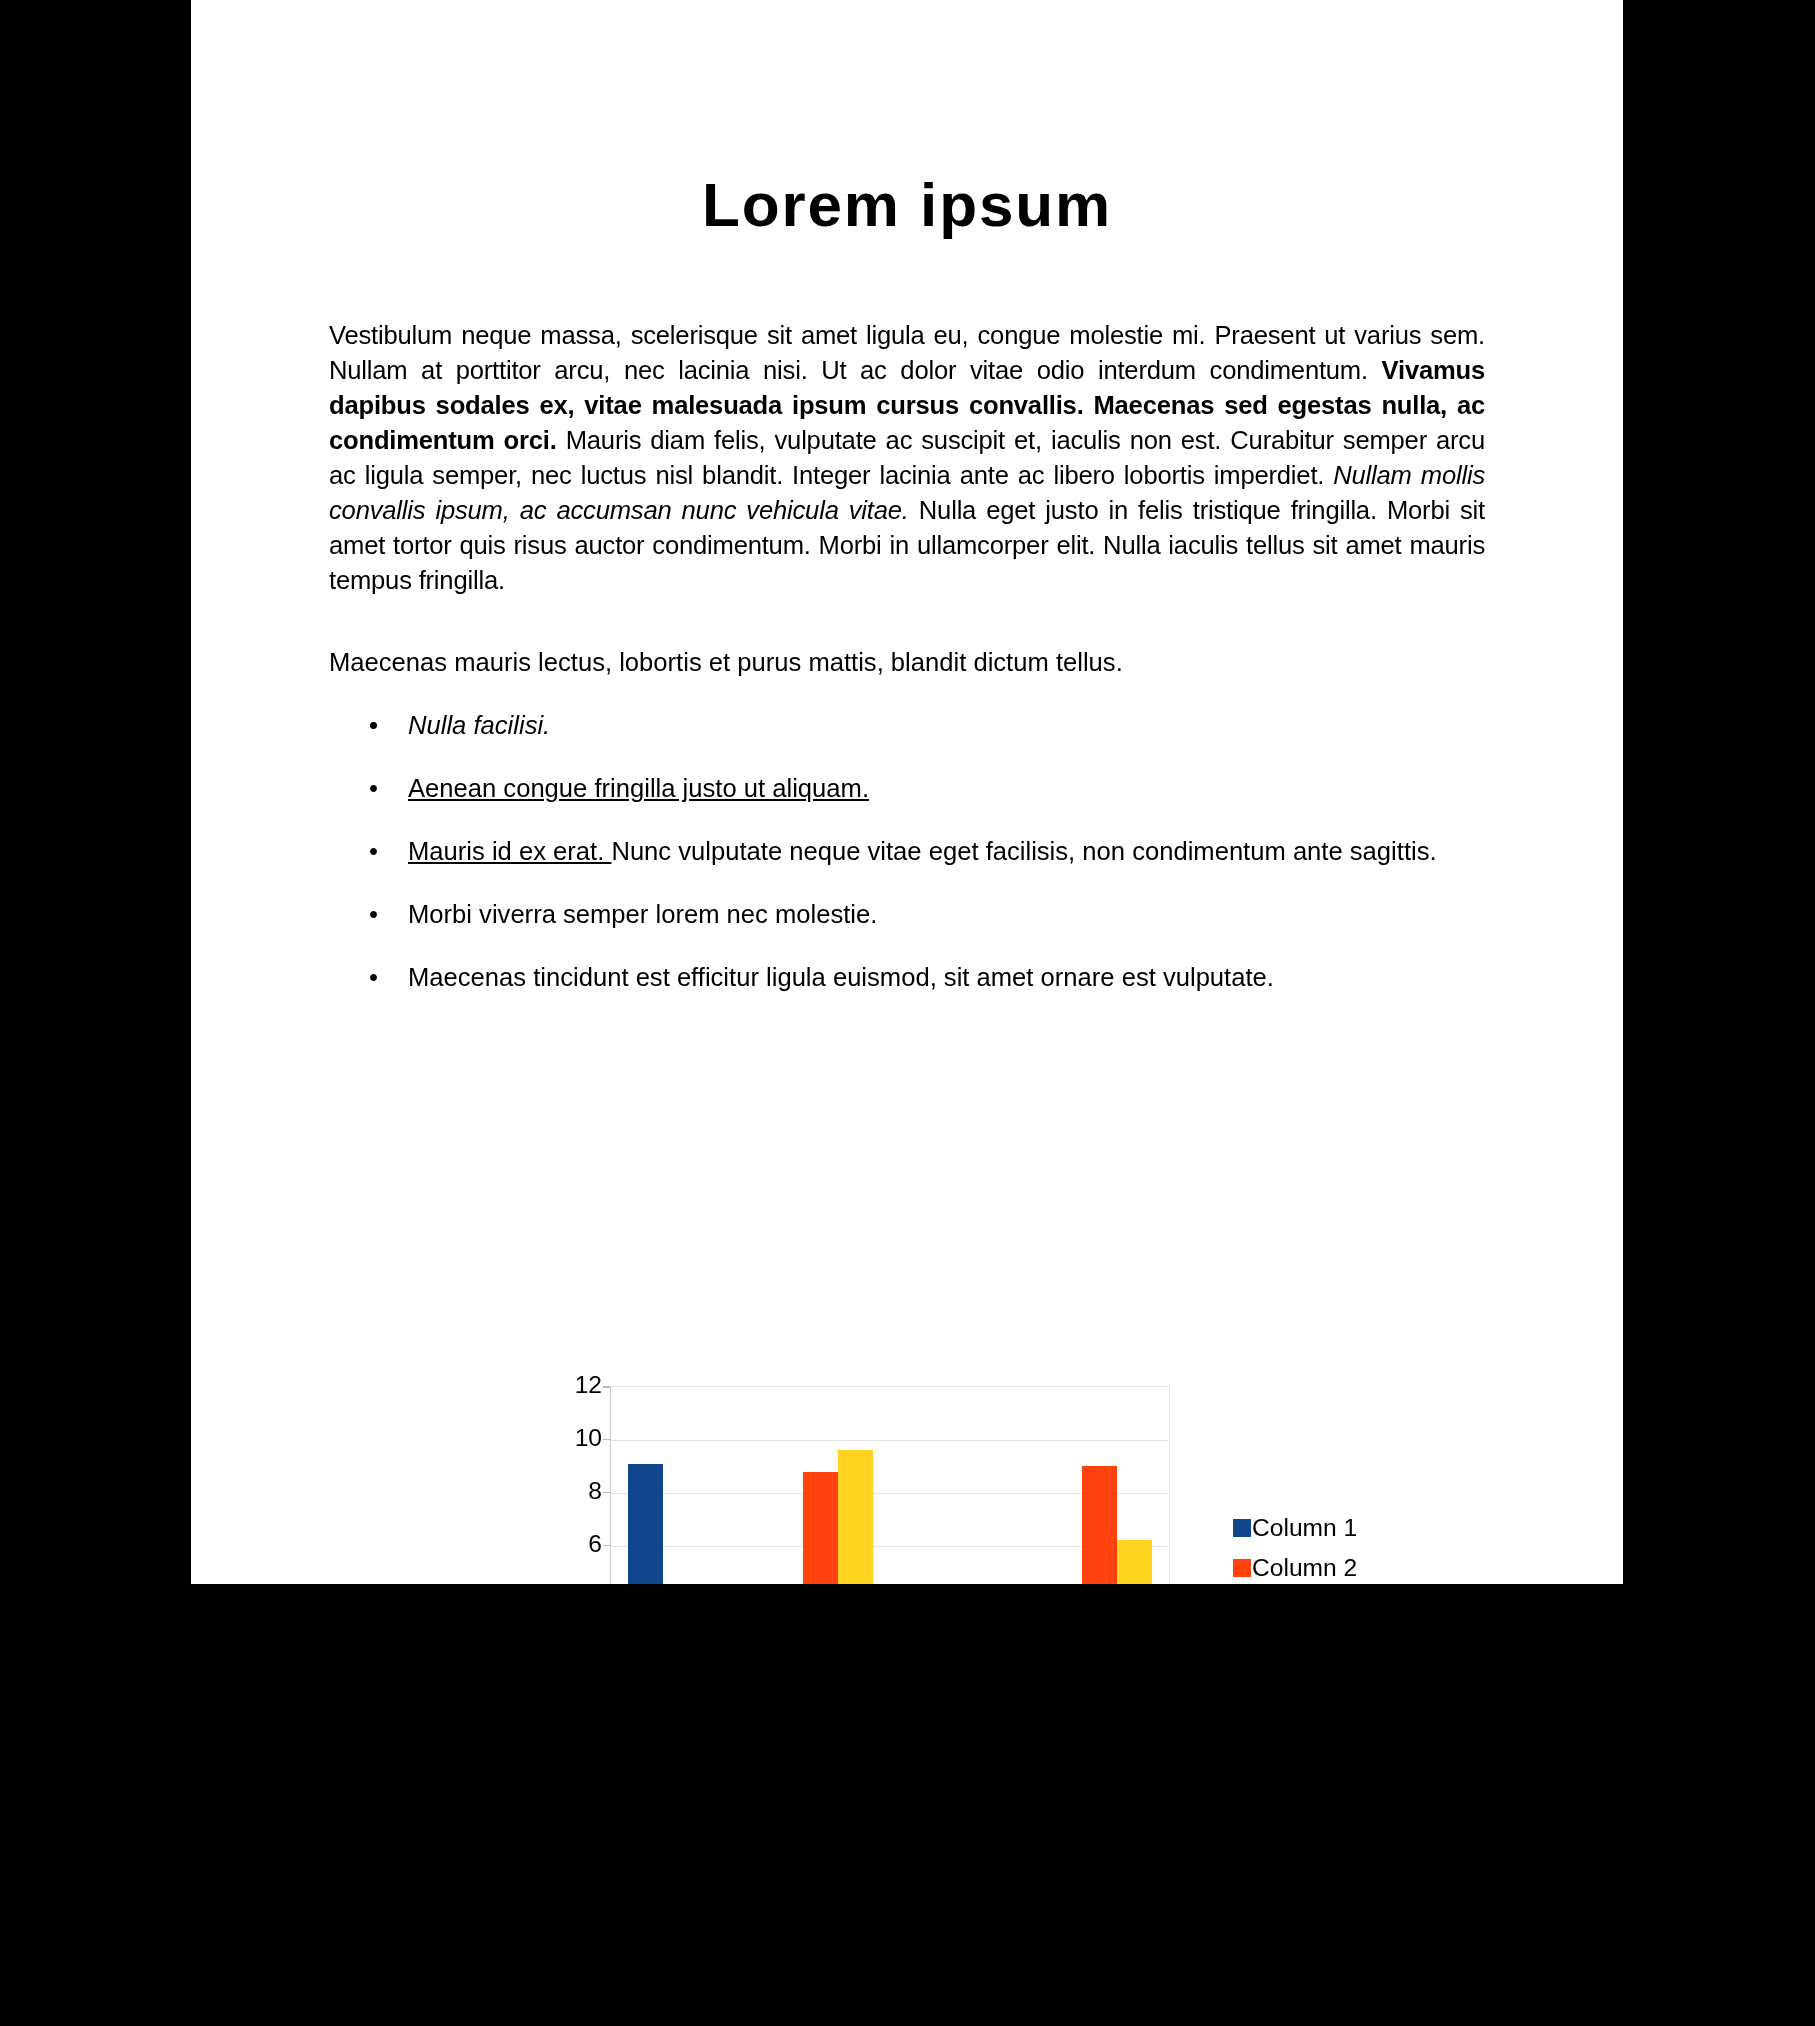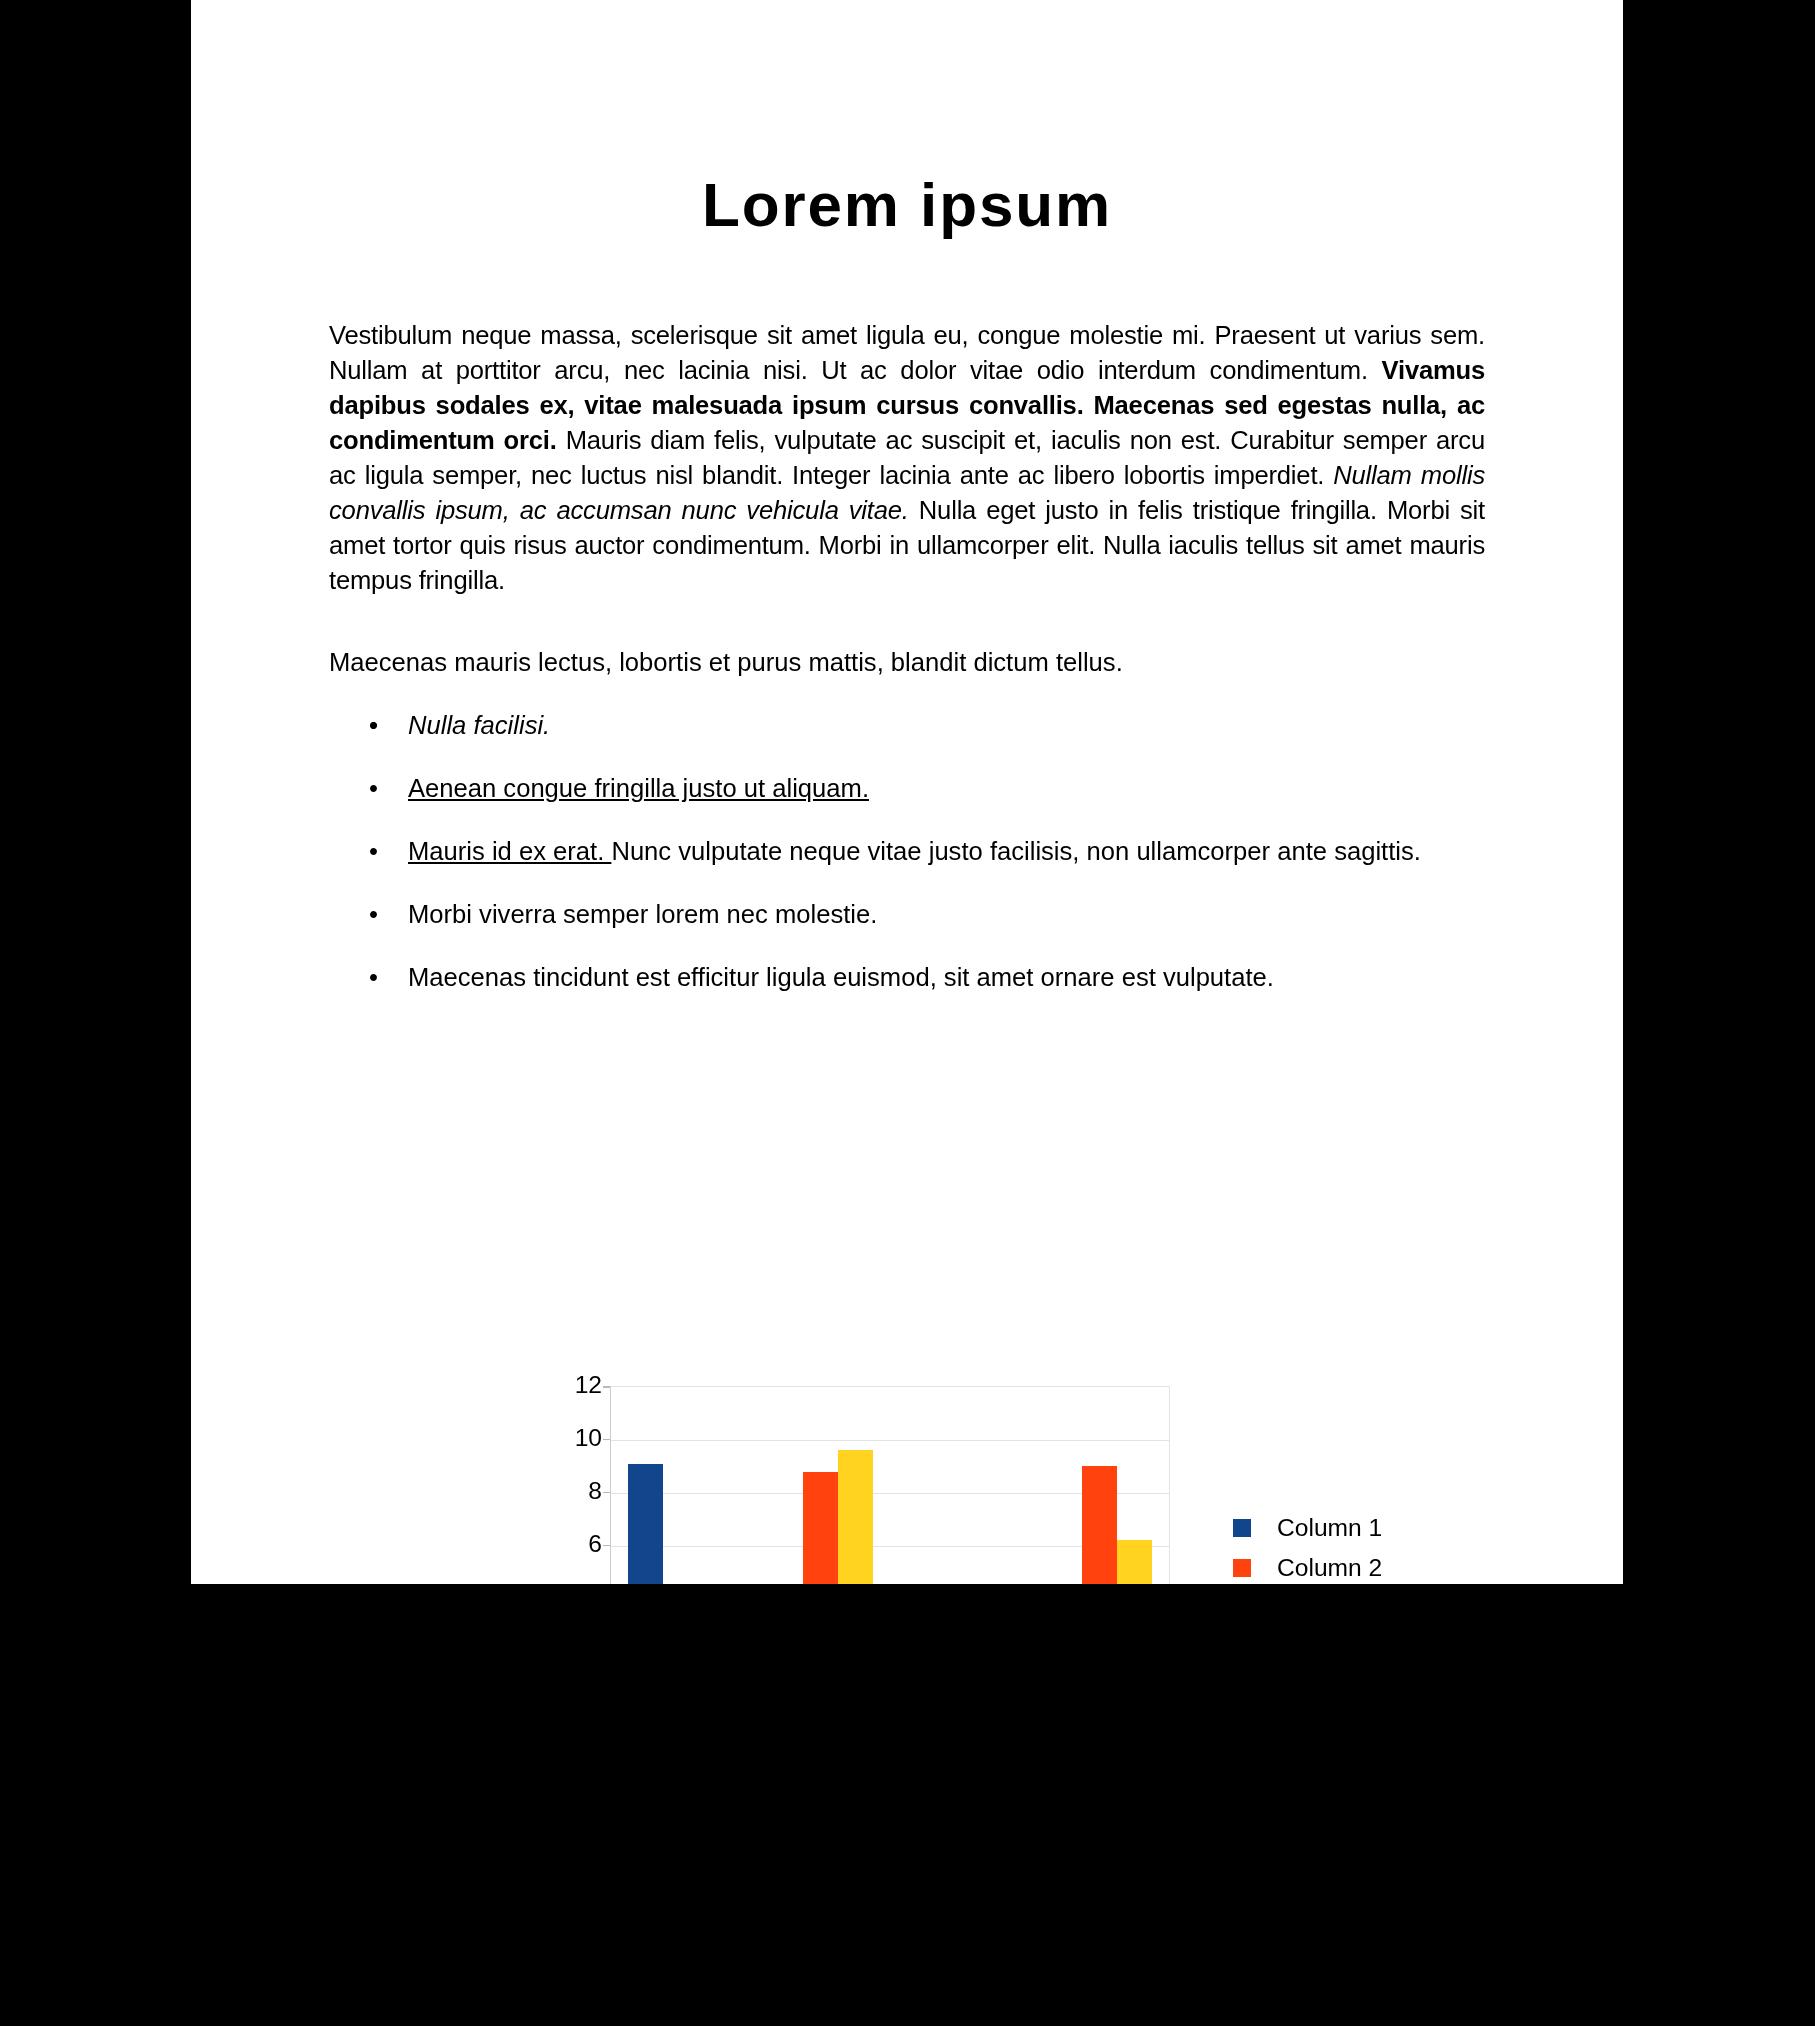--- a/index.html
+++ b/index.html
@@ -26,21 +26,21 @@
   .plot{position:absolute;left:50px;top:24.6px;width:558px;height:317px;
         border-left:1.9px solid #cccccc;border-bottom:1.9px solid #cccccc;
         border-top:0.9px solid #e3e3e3;border-right:0.9px solid #e3e3e3;}
   .gridline{position:absolute;left:0;width:100%;height:0.9px;background:#e3e3e3;}
   .ytick{position:absolute;left:-8.5px;width:7.6px;height:1.9px;background:#b9b9b9;}
   .xtick{position:absolute;bottom:-9.5px;width:1.9px;height:7.6px;background:#b9b9b9;}
   .bar{position:absolute;bottom:0;}
   .ylabel{position:absolute;width:42px;text-align:right;font-size:24.6px;line-height:28px;}
   .xlabel{position:absolute;text-align:center;font-size:28px;line-height:32px;}
   .legend{position:absolute;left:673px;top:153px;display:flex;flex-direction:column;gap:12.3px;}
-  .legend-entry{display:flex;align-items:center;gap:26px;font-size:24.6px;white-space:nowrap;}
+  .legend-entry{display:flex;align-items:center;gap:1px;font-size:24.6px;white-space:nowrap;}
   .swatch{width:18px;height:18px;flex:0 0 auto;}
   
   .statusbar{position:absolute;left:0;bottom:0;width:100%;height:27.4px;background:#000;
              color:#fff;font-family:"DejaVu Sans Mono",monospace;font-size:17px;
              display:flex;justify-content:space-between;align-items:center;
              box-sizing:border-box;padding:0 7.6px;white-space:nowrap;}
 </style>
 </head>
 <body>
 
@@ -48,21 +48,21 @@
   <div class="viewport">
     <div class="page">
       <div class="content">
         <h1 class="doc-title">Lorem ipsum</h1>
         <p class="body-text"><span>Vestibulum neque massa, scelerisque sit amet ligula eu, congue molestie mi. Praesent ut varius sem. Nullam at porttitor arcu, nec lacinia nisi. Ut ac dolor vitae odio interdum condimentum. </span><span class="seg-bold">Vivamus dapibus sodales ex, vitae malesuada ipsum cursus convallis. Maecenas sed egestas nulla, ac condimentum orci. </span><span>Mauris diam felis, vulputate ac suscipit et, iaculis non est. Curabitur semper arcu ac ligula semper, nec luctus nisl blandit. Integer lacinia ante ac libero lobortis imperdiet. </span><span class="seg-italic">Nullam mollis convallis ipsum, ac accumsan nunc vehicula vitae. </span><span>Nulla eget justo in felis tristique fringilla. Morbi sit amet tortor quis risus auctor condimentum. Morbi in ullamcorper elit. Nulla iaculis tellus sit amet mauris tempus fringilla.</span></p>
         <p class="intro-line">Maecenas mauris lectus, lobortis et purus mattis, blandit dictum tellus.</p>
         <ul class="bullets">
             <li><span class="dot">•</span></li>
             <li><span class="dot">•</span><span class="seg-italic">Nulla facilisi.</span></li>
             <li><span class="dot">•</span><span class="seg-underline">Aenean congue fringilla justo ut aliquam. </span></li>
-            <li><span class="dot">•</span><span class="seg-underline">Mauris id ex erat. </span><span>Nunc vulputate neque vitae justo facilisis, non ullamcorper ante sagittis.</span></li>
+            <li><span class="dot">•</span><span class="seg-underline">Mauris id ex erat. </span><span>Nunc vulputate neque vitae eget facilisis, non condimentum ante sagittis.</span></li>
             <li><span class="dot">•</span><span>Morbi viverra semper lorem nec molestie.</span></li>
             <li><span class="dot">•</span><span>Maecenas tincidunt est efficitur ligula euismod, sit amet ornare est vulputate.</span></li>
           </ul>
       </div>
 
       <div class="chart">
         <div>
             <div class="ylabel" style="left: 0px; top: 327px; position: absolute;">0</div>
             <div class="ylabel" style="left: 0px; top: 275px; position: absolute;">2</div>
             <div class="ylabel" style="left: 0px; top: 222px; position: absolute;">4</div>

